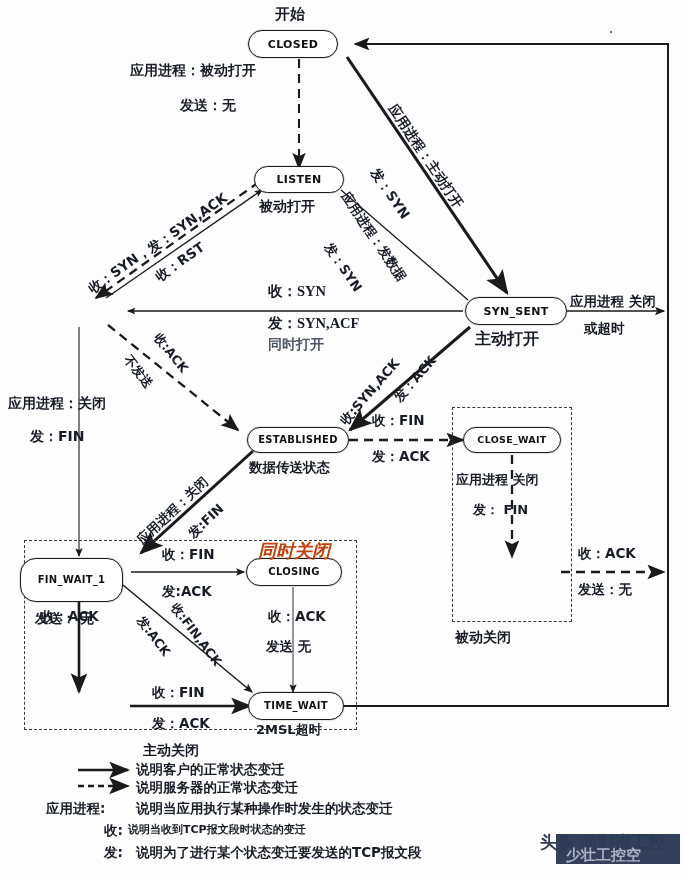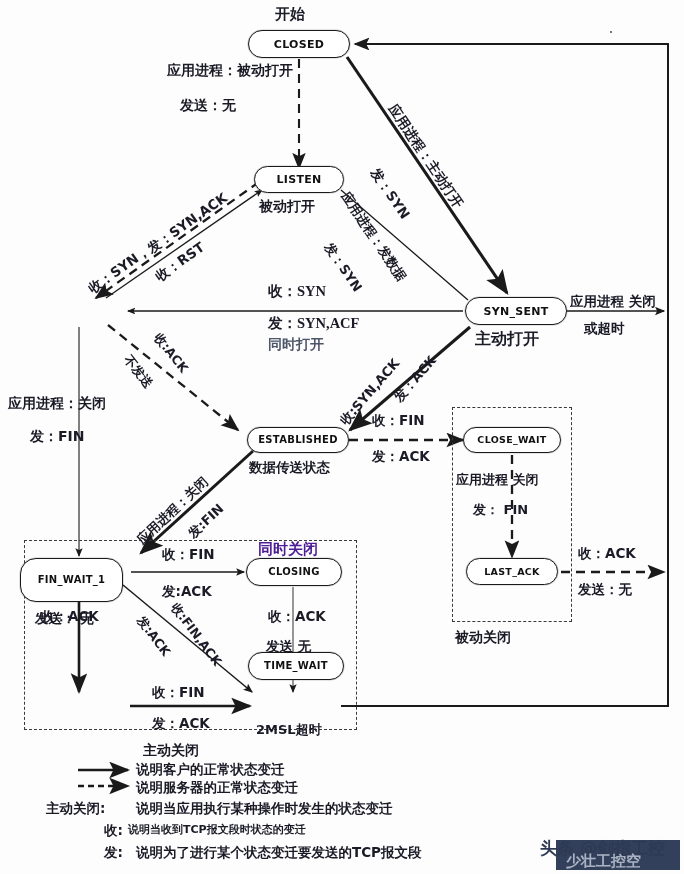--- a/index.html
+++ b/index.html
@@ -55,21 +55,21 @@
     border:1.6px dashed #3a3a3a;
     box-sizing:border-box;
     background:transparent;
   }
   
   .legend{position:absolute;left:0;top:758px;width:684px;height:116px;text-align:center;}
   .legend .row{position:absolute;white-space:nowrap;}
   .legend .txt{color:#1b1b27;font-weight:700;}
   .wm{
     position:absolute;
-    right:4px;bottom:2px;
+    right:4px;bottom:8px;
     width:142px;height:62px;
     opacity:.92;
     pointer-events:none;
   }
 </style>
 </head>
 <body>
 
 <div id="stage">
 
@@ -125,75 +125,72 @@
 
     <circle cx="611" cy="32" r="1.1" fill="#555"></circle>
 
     <path d="M78,770 L128,770" stroke="#1a1a1a" stroke-width="2.6" fill="none" marker-end="url(#ah)"></path>
     <path d="M78,786 L128,786" stroke="#1a1a1a" stroke-width="2.6" stroke-dasharray="6,4" fill="none" marker-end="url(#ah)"></path>
   </svg>
 
   <div class="groupbox" style="left:24px;top:540px;width:333px;height:190px;"></div>
   <div class="groupbox" style="left:452px;top:407px;width:120px;height:215px;"></div>
 
-  <div class="node small" style="left:248px;top:30px;width:102px;height:28px;">
+  <div class="node small" style="left:248px;top:30px;width:90px;height:28px;">
     <span>CLOSED</span>
   </div>
 
   <div class="node small" style="left:254px;top:166px;width:90px;height:27px;">
     <span>LISTEN</span>
   </div>
 
 
   <div class="node tiny" style="left:247px;top:427px;width:102px;height:26px;">
     <span>ESTABLISHED</span>
   </div>
 
   <div class="node small" style="left:465px;top:297px;width:102px;height:28px;">
     <span>SYN_SENT</span>
   </div>
 
   <div class="node xtiny" style="left:463px;top:427px;width:98px;height:26px;">
     <span>CLOSE_WAIT</span>
   </div>
 
-  <div class="node xtiny" style="left:466px;top:558px;width:92px;height:27px;">
-    <span>LAST_ACK</span>
-  </div>
 
   <div class="node tiny" style="left:20px;top:558px;width:103px;height:44px;">
     <span>FIN_WAIT_1</span>
   </div>
 
 
   <div class="node tiny" style="left:246px;top:558px;width:96px;height:28px;">
     <span>CLOSING</span>
   </div>
 
-  <div class="node tiny" style="left:248px;top:652px;width:96px;height:28px;">
+  <div class="node tiny" style="left:248px;top:692px;width:96px;height:28px;">
     <span>TIME_WAIT</span>
   </div>
 
   <div class="lbl cjk" style="left:275px;top:5px;font-size:15px;">开始</div>
 
   <div class="lbl cjk" style="left:259px;top:198px;font-size:14px;">被动打开</div>
 
   <div class="lbl cjk" style="left:475px;top:329px;font-size:16px;">主动打开</div>
 
   <div class="lbl cjk" style="left:249px;top:459px;font-size:13.5px;">数据传送状态</div>
 
   <div class="lbl cjk" style="left:256px;top:722px;font-size:13px;">2MSL超时</div>
 
-  <div class="lbl cjk" style="left:258px;top:540px;font-size:15px;color:#4c1d95;">同时关闭</div>
+  <div class="lbl cjk" style="left:258px;top:540px;font-size:18px;color:#c2410c;font-style:italic;">同时关闭</div>
 
   <div class="lbl cjk" style="left:143px;top:742px;font-size:14px;">主动关闭</div>
 
   <div class="lbl cjk" style="left:455px;top:629px;font-size:14px;">被动关闭</div>
 
-  <div class="lbl cjk" style="left:130px;top:62px;font-size:14px;margin-left:37px;">应用进程：被动打开</div>
+  <div class="lbl cjk" style="left:130px;top:62px;font-size:14px;">应用进程：被动打开</div>
   <div class="lbl cjk" style="left:180px;top:97px;font-size:14px;">发送：无</div>
 
   <div class="lbl cjk rot" style="left:399px;top:101px;font-size:13.5px;transform:rotate(56deg);">应用进程：主动打开</div>
   <div class="lbl cjk rot" style="left:381px;top:165px;font-size:13.5px;transform:rotate(56deg);">发：SYN</div>
 
   <div class="lbl cjk rot" style="left:351px;top:189px;font-size:13px;transform:rotate(56deg);">应用进程：发数据</div>
   <div class="lbl cjk rot" style="left:334px;top:240px;font-size:13px;transform:rotate(56deg);">发：SYN</div>
 
   <div class="lbl cjk rot" style="left:85px;top:283px;font-size:13.5px;transform:rotate(-35deg);">收：SYN，</div>
   <div class="lbl cjk rot" style="left:144px;top:243px;font-size:13.5px;transform:rotate(-35deg);">发：SYN,ACK</div>
@@ -240,21 +237,21 @@
   <div class="lbl cjk" style="left:268px;top:608px;font-size:13.5px;">收：ACK</div>
   <div class="lbl cjk" style="left:266px;top:638px;font-size:13.5px;">发送 无</div>
 
   <div class="lbl cjk" style="left:152px;top:684px;font-size:13.5px;">收：FIN</div>
   <div class="lbl cjk" style="left:152px;top:715px;font-size:13.5px;">发：ACK</div>
 
   <div class="legend">
     <div class="row txt cjk" style="left:136px;top:3px;font-size:13.5px;">说明客户的正常状态变迁</div>
     <div class="row txt cjk" style="left:136px;top:21px;font-size:13.5px;">说明服务器的正常状态变迁</div>
 
-    <div class="row txt cjk" style="left:46px;top:42px;font-size:13.5px;">主动关闭:</div>
+    <div class="row txt cjk" style="left:46px;top:42px;font-size:13.5px;">应用进程:</div>
     <div class="row txt cjk" style="left:136px;top:42px;font-size:13.5px;">说明当应用执行某种操作时发生的状态变迁</div>
 
     <div class="row txt cjk" style="left:104px;top:64px;font-size:13.5px;">收:</div>
     <div class="row txt cjk" style="left:128px;top:64px;font-size:11px;">说明当收到TCP报文段时状态的变迁</div>
 
     <div class="row txt cjk" style="left:104px;top:86px;font-size:13.5px;">发:</div>
     <div class="row txt cjk" style="left:136px;top:86px;font-size:13.5px;">说明为了进行某个状态变迁要发送的TCP报文段</div>
   </div>
 
   <div class="wm">

